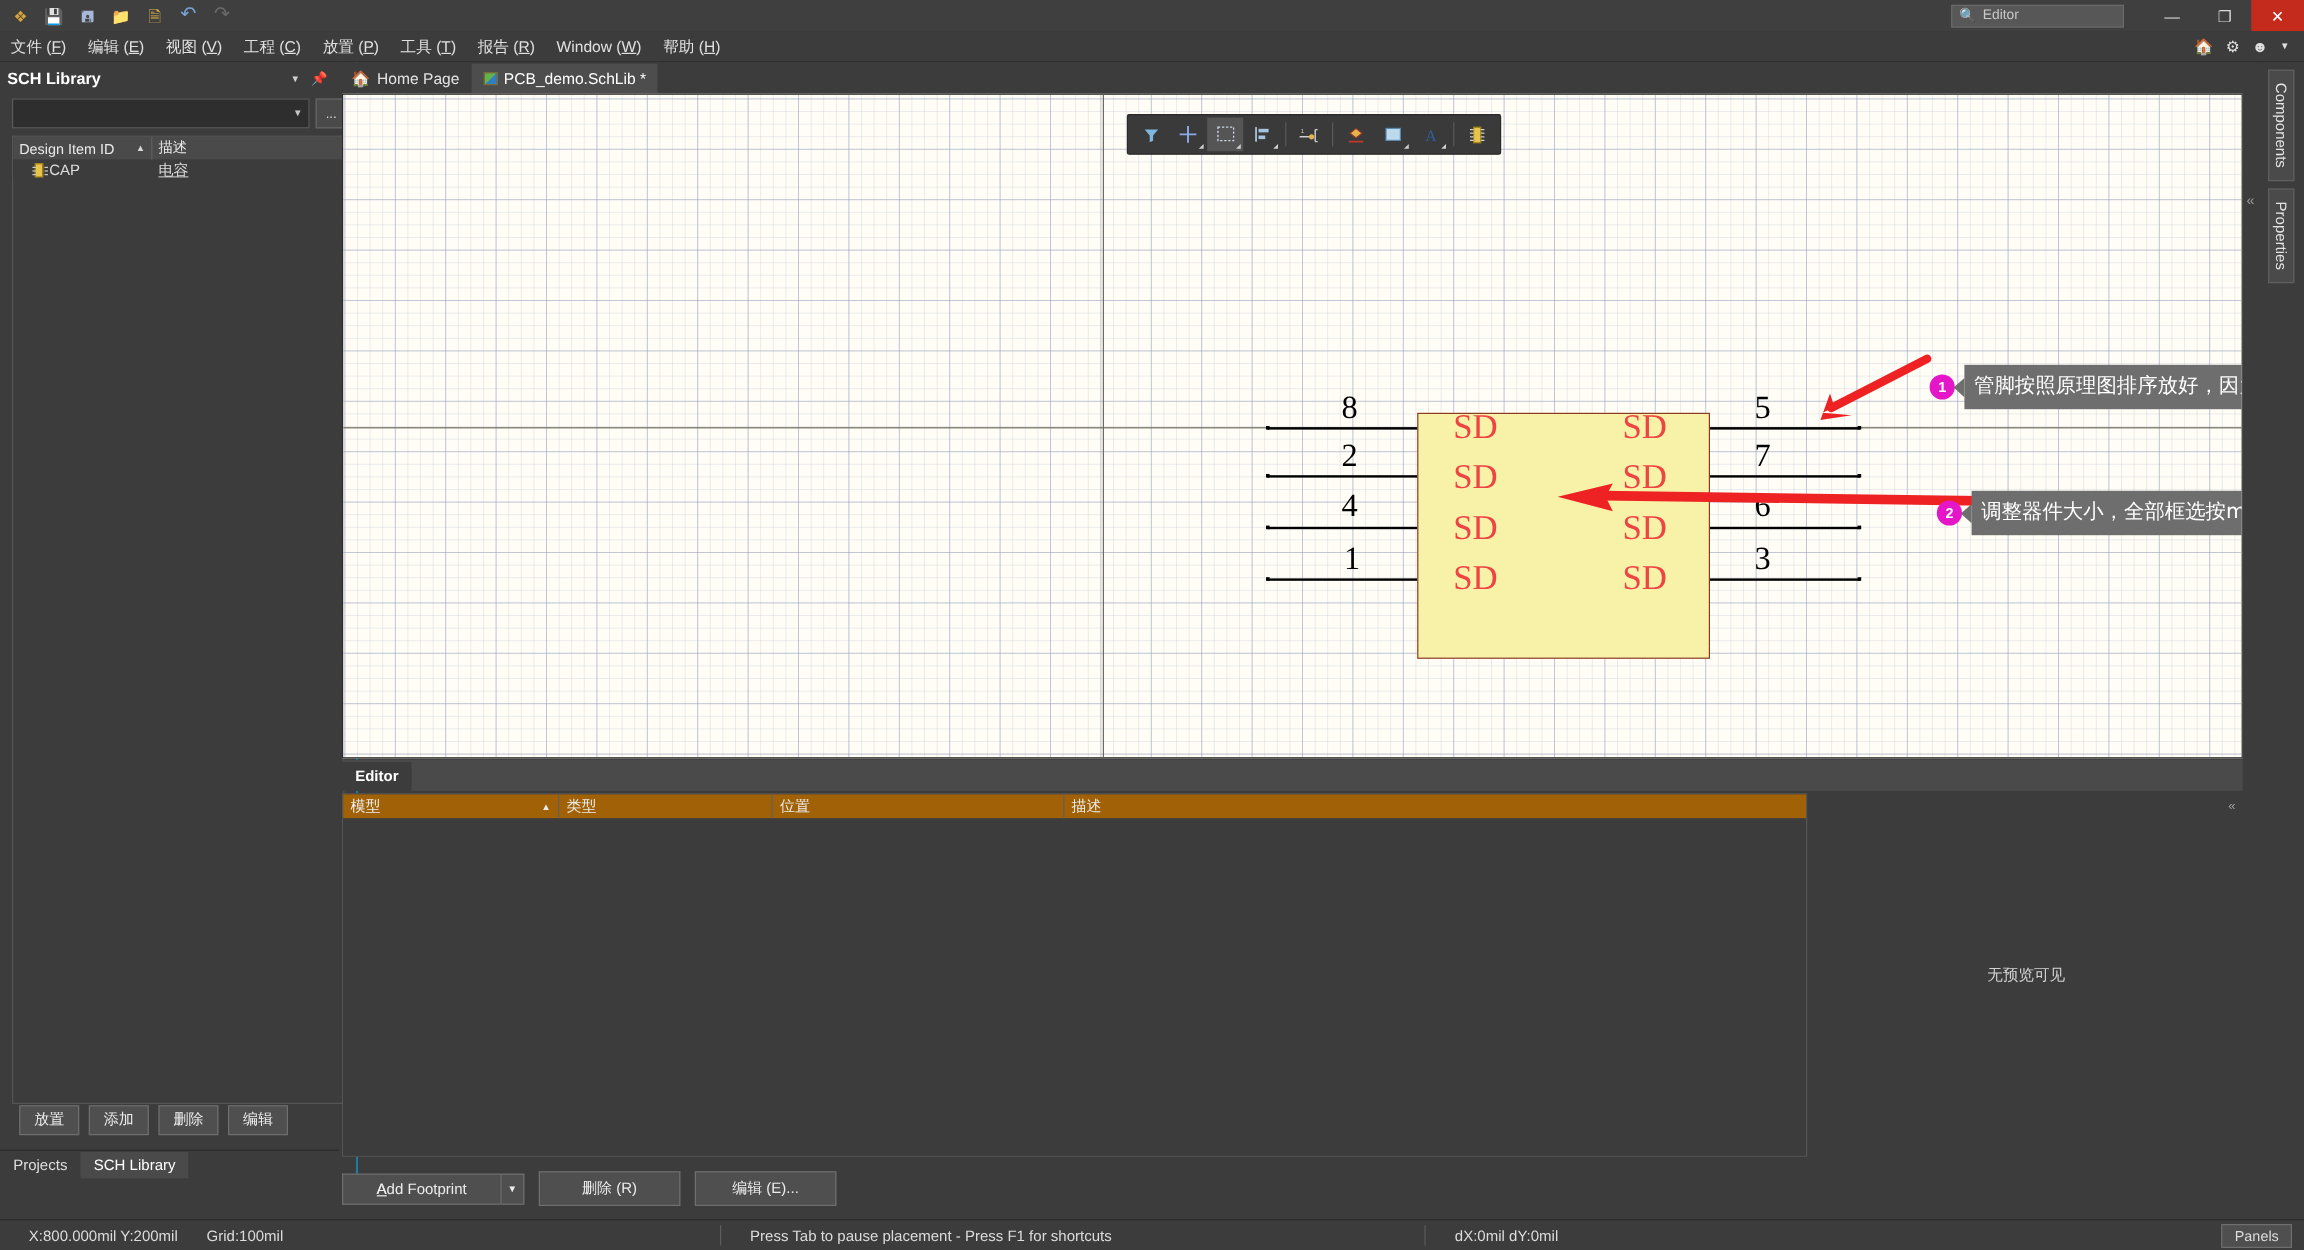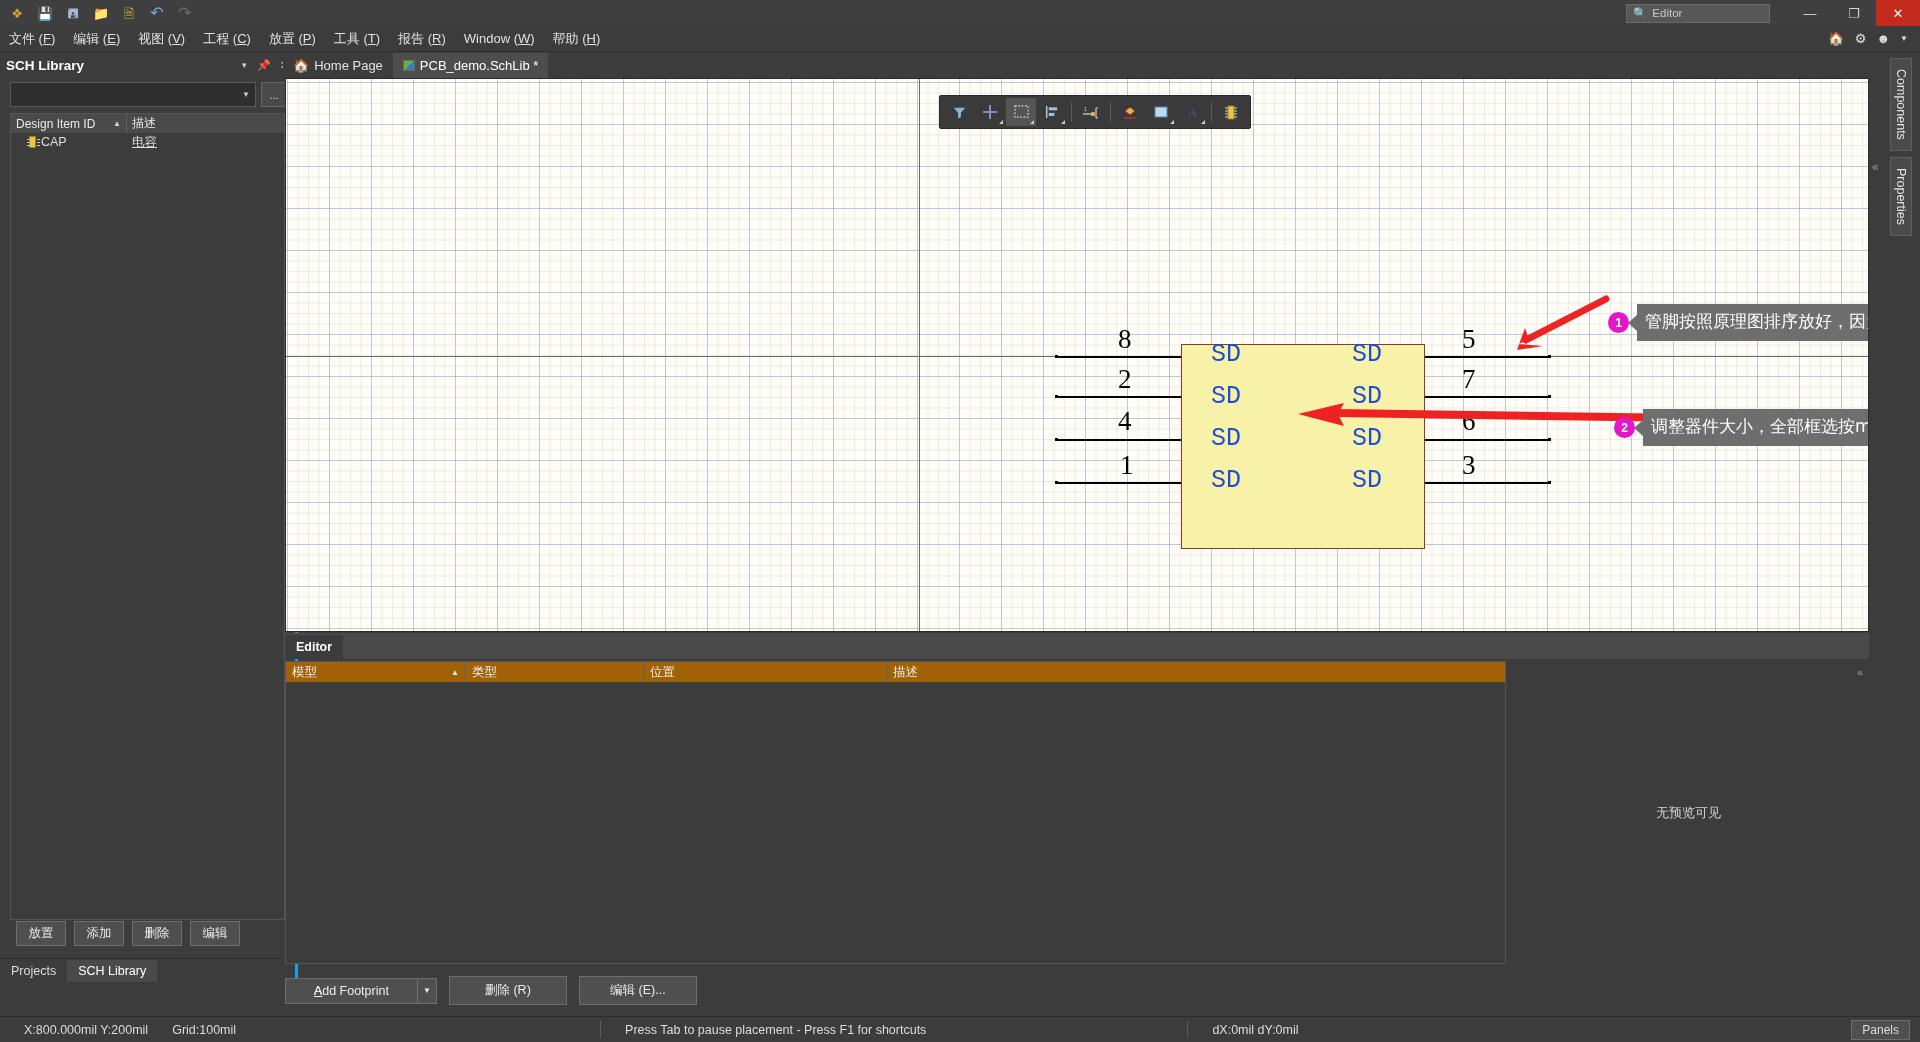--- a/index.html
+++ b/index.html
@@ -49,21 +49,21 @@
   .menu-item {
     padding: 3px 9px; font-size: 13px; color: #e0e0e0; white-space: nowrap;
   }
   .menu-item u { text-decoration: underline; }
   .menubar-right { margin-left: auto; display: flex; align-items: center; gap: 10px; padding-right: 12px; }
   .mb-icon { font-size: 13px; color: #e0e0e0; }
 
   
   .leftpanel {
     position: absolute; left: 0; top: 52px; width: 298px; height: 930px;
-    background: #3c3c3c; border-right: 3px solid #0ea5e9;
+    background: #3c3c3c; border-right: 1px solid #0ea5e9;
   }
   .lp-header {
     height: 26px; display: flex; align-items: center; padding: 0 6px;
     background: #3c3c3c;
   }
   .lp-title { font-size: 13.5px; font-weight: bold; color: #ffffff; }
   .lp-header-ctrls { margin-left: auto; display: flex; gap: 9px; align-items: center;
     font-size: 11px; color: #cfcfcf; }
   .lp-combo-row { display: flex; gap: 5px; padding: 4px 8px 5px 10px; align-items: center; }
   .lp-combo {
@@ -177,21 +177,21 @@
   .comp-body {
     position: absolute; left: 895px; top: 265px; width: 244px; height: 205px;
     background: #f8f2a8; border: 1px solid #8c3a28; z-index: 3;
   }
   .pin-line { position: absolute; height: 0; border-top: 2.5px solid #000; z-index: 2; }
   .pin-num {
     position: absolute; font-family: "Liberation Serif", serif; font-size: 27px; color: #000;
     z-index: 4;
   }
   .pin-name {
-    position: absolute; font-family: Liberation Mono, monospace; font-size: 25px; color: #1d4ed8;
+    position: absolute; font-family: Liberation Serif, serif; font-size: 29px; color: #ef4444;
     z-index: 4;
   }
   .pin-dot { position: absolute; width: 3px; height: 3px; background:#000; z-index: 4; }
 
   
   .callout { position: absolute; display: flex; align-items: center; z-index: 8; }
   .callout-num {
     width: 21px; height: 21px; border-radius: 50%; background: #e515c8; color: #fff;
     display: flex; align-items: center; justify-content: center;
     font-size: 12px; font-weight: bold; flex: none;

